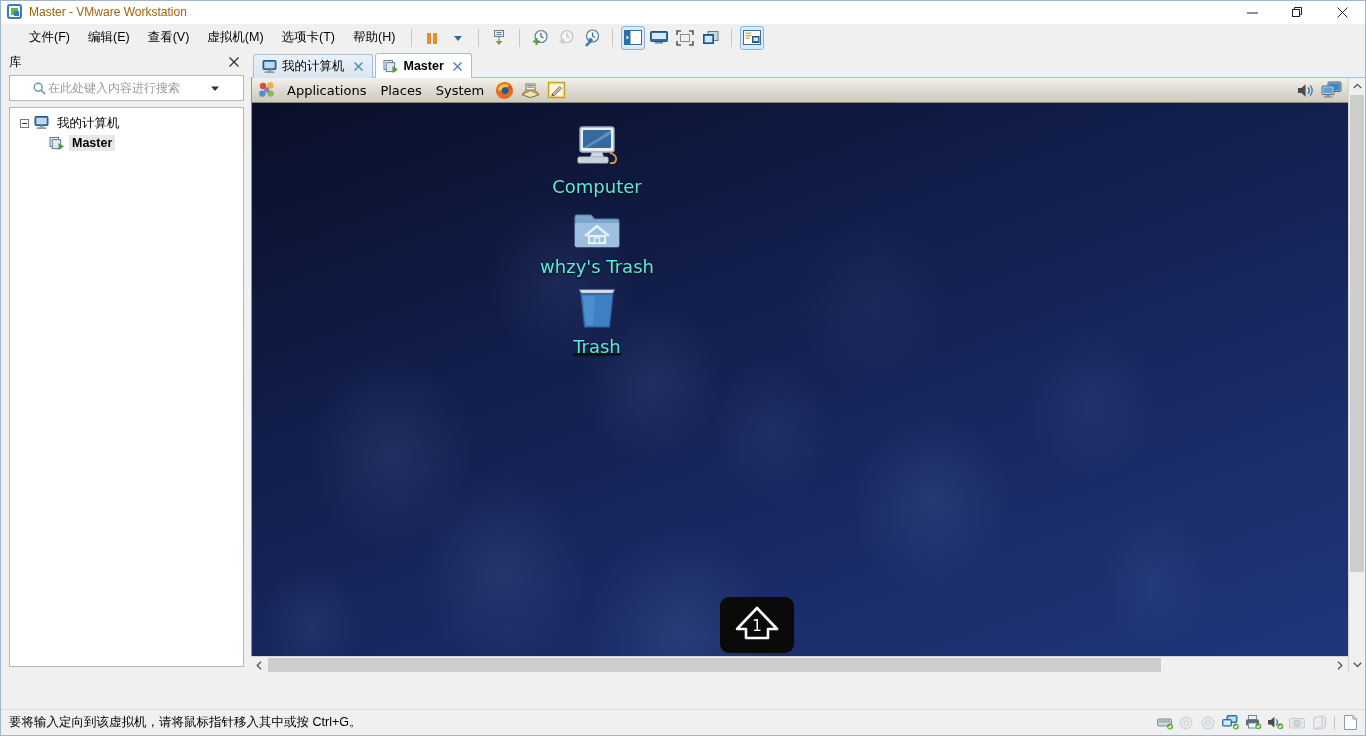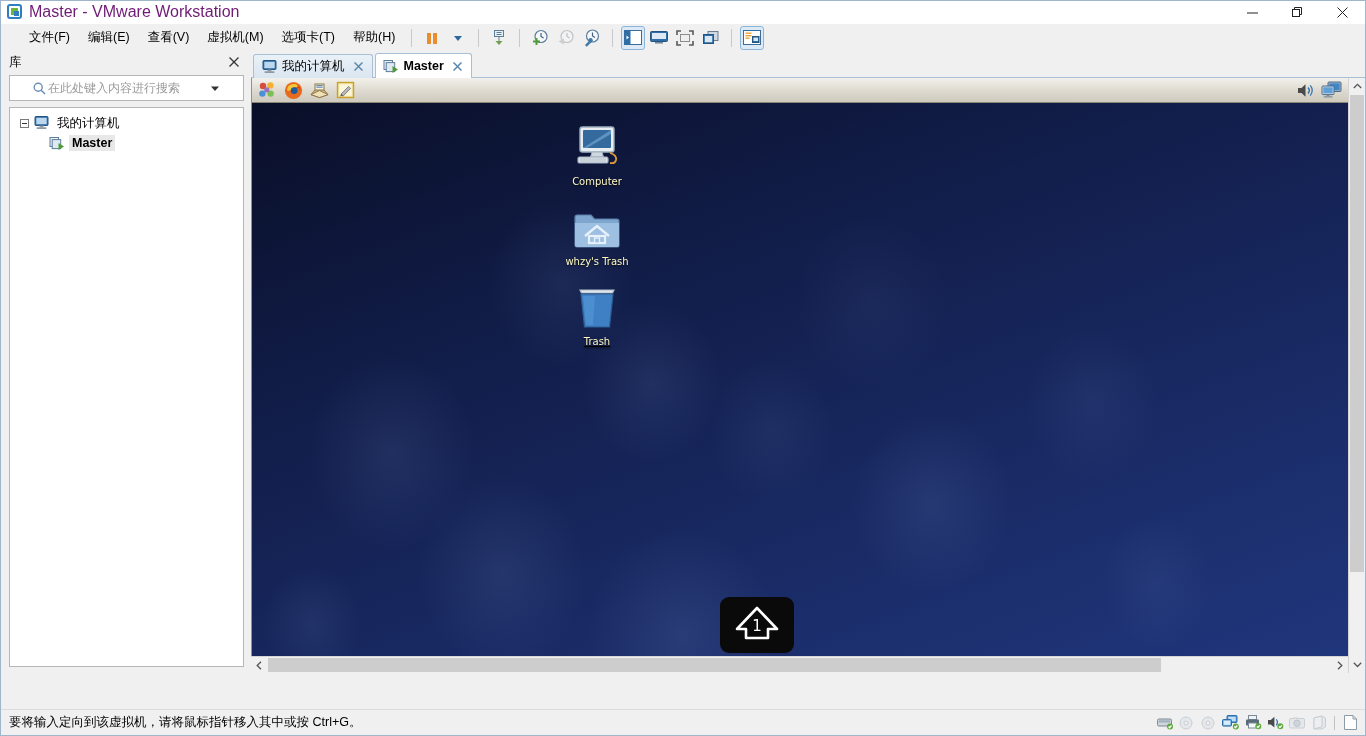--- a/index.html
+++ b/index.html
@@ -14,21 +14,21 @@
 
   
   .titlebar{ height:23px; background:#ffffff; display:flex; align-items:center;
              position:relative; flex:0 0 23px; border-bottom:1px solid #ffffff;}
   .tb-icon{ width:16px; height:16px; margin-left:6px; margin-right:6px; position:relative; flex:0 0 16px;}
   .vmw-logo{ width:15px; height:15px; border:2px solid #2f7fc0; border-radius:3px; background:#fff; position:relative;}
   .vmw-logo:after{ content:""; position:absolute; left:2px; top:2px; width:7px; height:7px;
                    background:#6cb33f; }
   .vmw-logo:before{ content:""; position:absolute; left:4.5px; top:4.5px; width:5px; height:5px;
                    background:#2f7fc0; z-index:2;}
-  .tb-title{ font-size:16px; color:#701a75; white-space:nowrap; }
+  .tb-title{ font-size:12px; color:#a16207; white-space:nowrap; }
   .wincontrols{ position:absolute; right:0; top:0; height:23px; display:flex; }
   .wc{ width:45px; height:23px; display:flex; align-items:center; justify-content:center;
        cursor:default; }
   .wc svg{ display:block; }
 
   
   .menubar{ height:27px; background:#f0f0f0; display:flex; align-items:center; flex:0 0 27px;
             padding-left:19px; position:relative; }
   .menu-item{ padding:4px 9px; font-size:12.5px; color:#000; white-space:nowrap; cursor:default;}
   .mb-sep{ width:1px; height:18px; background:#c8c8c8; margin:0 7px; }
@@ -115,21 +115,21 @@
       radial-gradient(ellipse 95px 110px at 840px 300px, rgba(150,180,240,.07), rgba(150,180,240,0) 70%),
       radial-gradient(ellipse 110px 125px at 620px 200px, rgba(150,180,240,.055), rgba(150,180,240,0) 70%),
       radial-gradient(ellipse 80px 95px at 905px 480px, rgba(150,180,240,.065), rgba(150,180,240,0) 70%),
       radial-gradient(ellipse 60px 70px at 120px 600px, rgba(150,180,240,.06), rgba(150,180,240,0) 70%),
       linear-gradient(160deg,#0a0f28 0%, #101b44 28%, #16255a 55%, #1c2f6e 80%, #20367c 100%);
   }
   .dicons{ position:absolute; left:0; top:0; }
   .dicon{ position:absolute; width:104px; display:flex; flex-direction:column;
           align-items:center; cursor:default; }
   .dicon .glyph{ width:52px; height:50px; display:flex; align-items:flex-end; justify-content:center;}
-  .dicon .dlabel{ margin-top:5px; font-size:10px; color:#fef9c3;
+  .dicon .dlabel{ margin-top:5px; font-size:18px; color:#5eead4;
                   font-family:"DejaVu Sans",sans-serif; text-shadow:0 1px 2px rgba(0,0,0,.75);
                   white-space:nowrap; }
 
   .wsswitch{ position:absolute; width:74px; height:56px; background:#0a0a0a;
              border-radius:9px; display:flex; align-items:center; justify-content:center; }
 
   
   .vscroll{ width:17px; flex:0 0 17px; background:#f0f0f0; display:flex;
             flex-direction:column; border-left:1px solid #d4d4d4;}
   .sb-arrow{ height:17px; flex:0 0 17px; background:#f0f0f0; display:flex;
@@ -401,20 +401,25 @@
 
             <div class="gpanel">
               <div class="gicon">
                 <svg width="18" height="18" viewBox="0 0 18 18">
                   <circle cx="5" cy="5" r="3.2" fill="#d84a3c"></circle>
                   <circle cx="12.4" cy="4.4" r="3.2" fill="#f2b134"></circle>
                   <circle cx="4.4" cy="12.6" r="3.2" fill="#4b8fd4"></circle>
                   <circle cx="12.6" cy="12.6" r="3.2" fill="#7bbf55"></circle>
                   <circle cx="8.8" cy="8.8" r="2.6" fill="#9a6fbd"></circle>
                 </svg>
+              </div>
+              <div class="gmenu">
+                <div class="gm">Applications</div>
+                <div class="gm">Places</div>
+                <div class="gm">System</div>
               </div>
               <div class="gicon">
                 <svg width="19" height="19" viewBox="0 0 19 19">
                   <circle cx="9.5" cy="9.5" r="8.6" fill="#e86a1c"></circle>
                   <path d="M3 9.5 a6.5 6.5 0 0 1 12.5 -2.4 c-2 -1.6 -5.5 -1.5 -7.4 0.8 c-1.5 1.8 -3.4 1.9 -5.1 1.6 z" fill="#f5c63c"></path>
                   <circle cx="10.2" cy="9.6" r="3.4" fill="#1d5a9e"></circle>
                   <path d="M13.5 4.2 c2 1 3.2 3 3.4 5 c-1 -1.3 -2.4 -2.1 -3.8 -2.3 z" fill="#cf4a16"></path>
                 </svg>
               </div>
               <div class="gicon">

